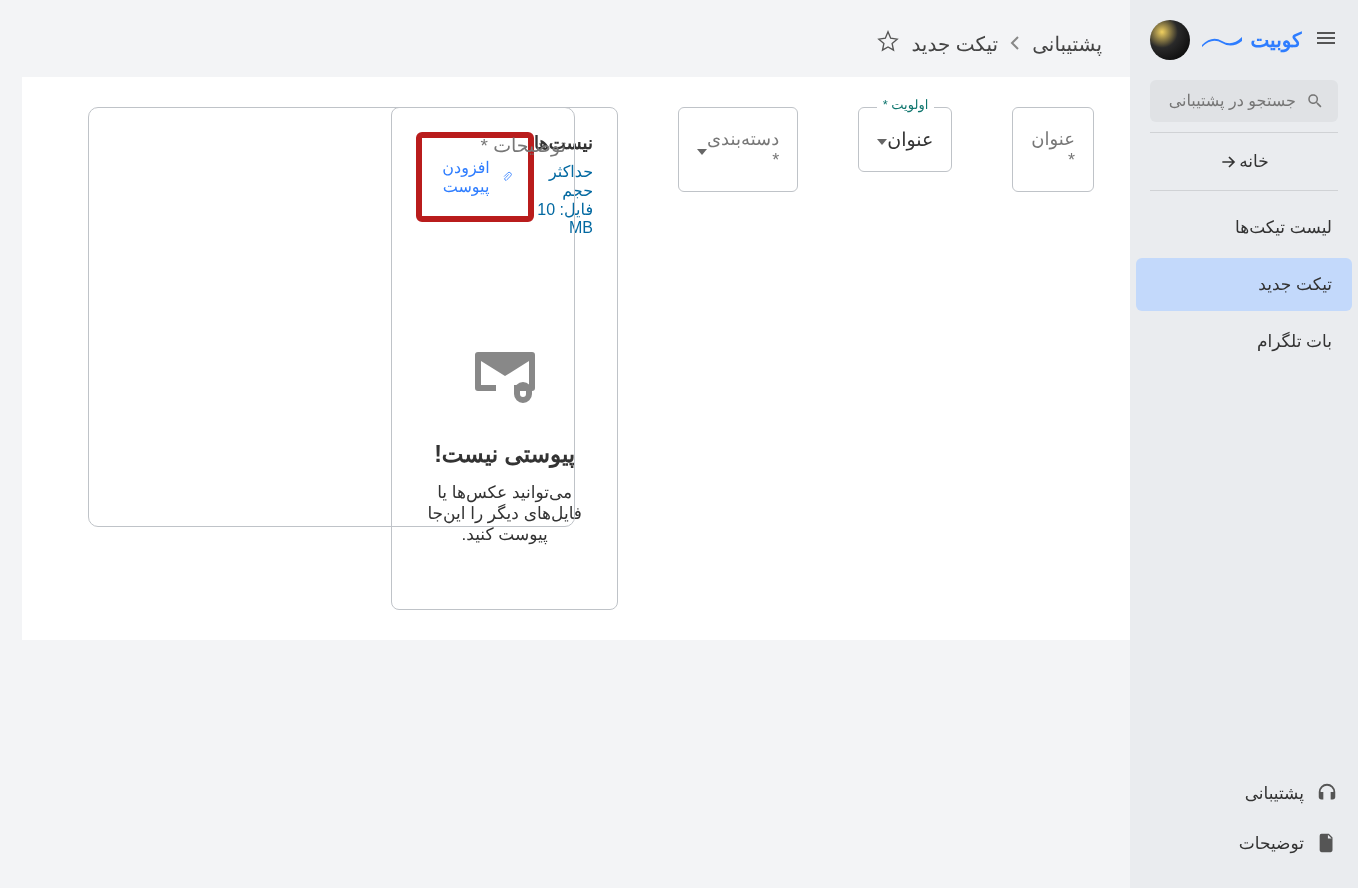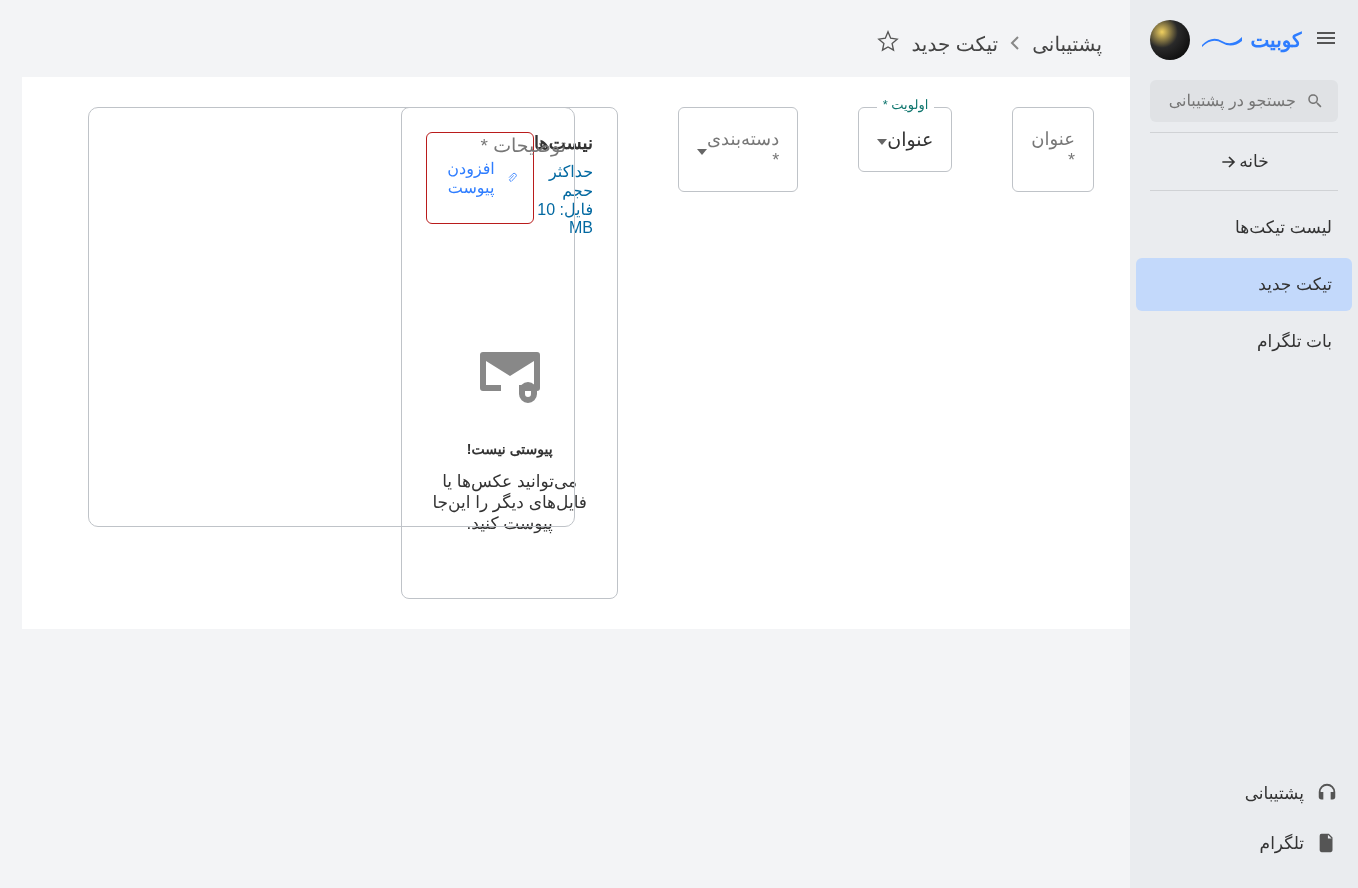--- a/index.html
+++ b/index.html
@@ -149,40 +149,40 @@
   padding: 24px;
 }
 .attach-header {
   display: flex;
   justify-content: space-between;
   align-items: flex-start;
 }
 .attach-title { font-weight: bold; font-size: 18px; margin-bottom: 8px; }
 .attach-sub { font-size: 16px; color: #0369a1; }
 .attach-btn {
-  border: 1px solid #b91c1c;
+  border: 6px solid #b91c1c;
   color: #2e7dff;
   background: #fff;
   border-radius: 6px;
-  padding: 26px 16px;
+  padding: 20px 16px;
   font-size: 16px;
   display: flex;
   align-items: center;
   gap: 8px;
   cursor: pointer;
   font-family: inherit;
 }
 .attach-btn svg { width: 18px; height: 18px; fill: #2e7dff; }
 
 .attach-empty {
   text-align: center;
   padding: 100px 0 20px 0;
 }
 .attach-empty svg { width: 72px; height: 72px; fill: #888; }
-.attach-empty-title { font-weight: bold; font-size: 14px; margin: 28px 0 14px 0; }
+.attach-empty-title { font-weight: bold; font-size: 23px; margin: 28px 0 14px 0; }
 .attach-empty-sub { font-size: 17px; margin-bottom: 20px;}
 
 .main::-webkit-scrollbar, .layout::-webkit-scrollbar { width: 0; }
 </style>
 </head>
 <body>
 
 <div class="layout">
   <aside class="sidebar">
     <div class="sidebar-header">
@@ -228,21 +228,21 @@
       <div class="footer-item">
         <svg viewBox="0 0 24 24">
             <path d="M12 2a9 9 0 00-9 9v5a3 3 0 003 3h2v-8H5v-0a7 7 0 1114 0v0h-3v8h2a3 3 0 003-3v-5a9 9 0 00-9-9z"></path>
           </svg>
         <span>پشتیبانی</span>
       </div>
       <div class="footer-item">
         <svg viewBox="0 0 24 24">
             <path d="M6 2h8l4 4v14a2 2 0 01-2 2H6a2 2 0 01-2-2V4a2 2 0 012-2zm7 1v4h4l-4-4zM8 12h8v2H8zm0 4h8v2H8z"></path>
           </svg>
-        <span>تلگرام</span>
+        <span>توضیحات</span>
       </div>
     </div>
   </aside>
 
   <main class="main">
     <div class="breadcrumb">
       <span>پشتیبانی</span>
       <span class="sep">
         <svg viewBox="0 0 10 14">
             <path d="M8 1L2 7l6 6" stroke="#888" stroke-width="2" fill="none"></path>

